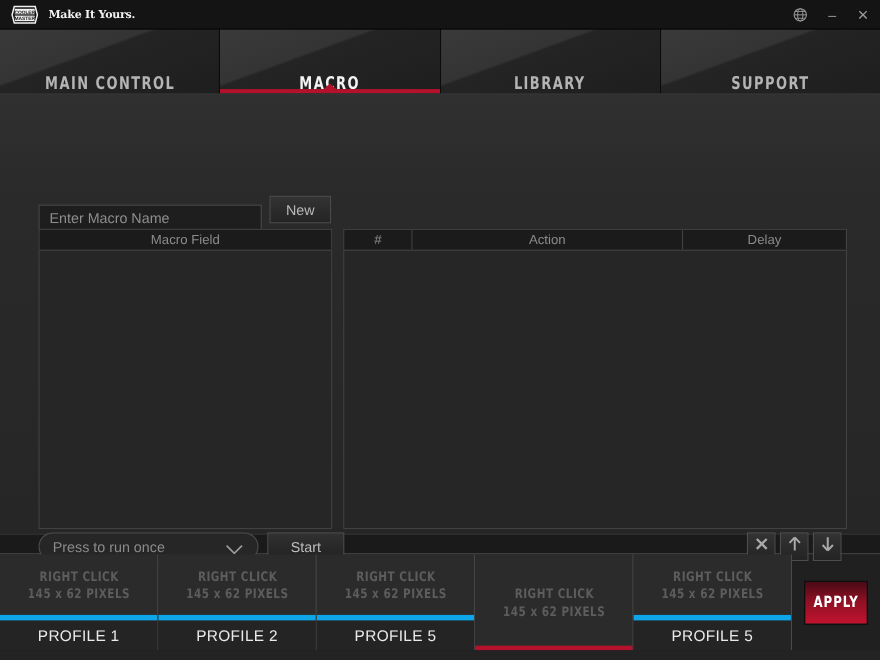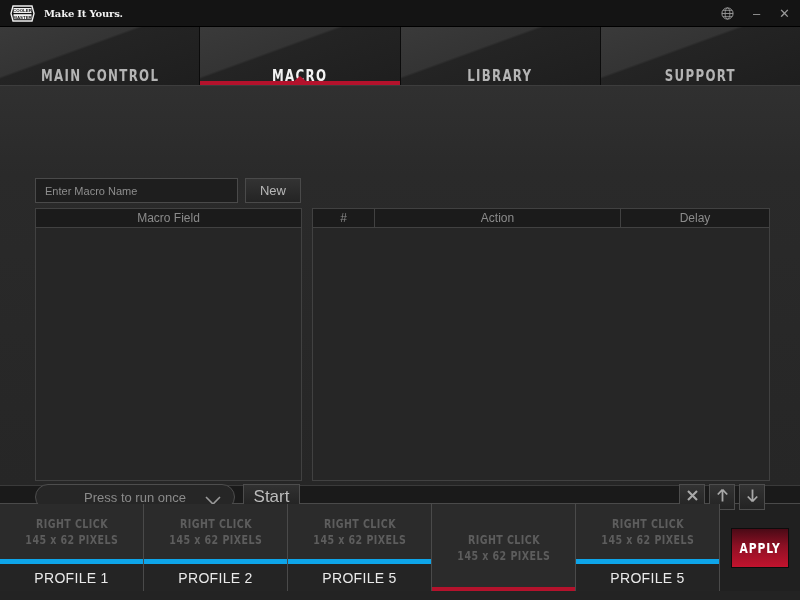--- a/index.html
+++ b/index.html
@@ -72,22 +72,23 @@
     height: 400px;
     background: linear-gradient(180deg, #303030 0%, #2a2a2a 22%, #262626 100%);
     position: relative;
     border-top: 1px solid #3d3d3d;
   }
 
   .topbar { position: absolute; left: 35px; top: 92px; display: flex; gap: 7px; }
   .macro-name-input {
     width: 203px; height: 25px;
     background: #1e1e1e; border: 1px solid #4a4a4a;
-    color: #8e8e8e; font-size: 11px; padding: 0 9px;
+    color: #8e8e8e; font-size: 13px; padding: 0 9px;
     outline: none;
+    margin-top: 8px;
   }
   .macro-name-input::placeholder { color: #8e8e8e; }
   .new-btn {
     width: 56px; height: 25px;
     background: linear-gradient(180deg, #333 0%, #242424 100%);
     border: 1px solid #4a4a4a; color: #b8b8b8;
     font-size: 13px; cursor: default;
   }
 
   .panels { position: absolute; left: 35px; top: 122px; display: flex; gap: 10px; }
@@ -123,26 +124,26 @@
   
   .ctrl-row { position: absolute; left: 35px; top: 398px; width: 730px; height: 26px; }
   .dd {
     height: 26px; background: #262626;
     border: 1px solid #4d4d4d; border-radius: 13px;
     display: inline-flex; align-items: center;
     padding: 0 12px; position: relative;
   }
   .dd-txt { color: #8b8b8b; font-size: 13px; }
   .dd-chev { position: absolute; right: 13px; top: 7px; }
-  .run-dd { position: absolute; left: 0; top: 0; width: 200px; justify-content: center; }
+  .run-dd { position: absolute; left: 0; top: 0; width: 200px; }
   .start-btn {
     position: absolute; left: 208px; top: 0;
-    width: 57px; height: 26px;
+    width: 70px; height: 26px;
     background: linear-gradient(180deg, #313131 0%, #212121 100%);
-    border: 1px solid #4d4d4d; color: #bdbdbd; font-size: 17px;
+    border: 1px solid #4d4d4d; color: #bdbdbd; font-size: 13px;
     cursor: default;
   }
   .insert-dd { position: absolute; left: 340px; top: 0; width: 160px; }
   .icon-btns { position: absolute; right: 0; top: 0; display: flex; gap: 4px; }
   .icon-btn {
     width: 26px; height: 26px;
     background: linear-gradient(180deg, #333 0%, #232323 100%);
     border: 1px solid #4d4d4d;
     display: flex; align-items: center; justify-content: center;
     cursor: default;

